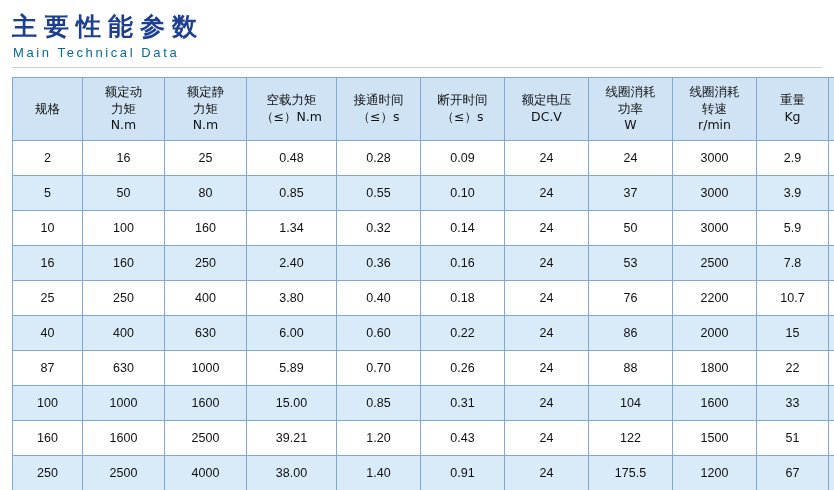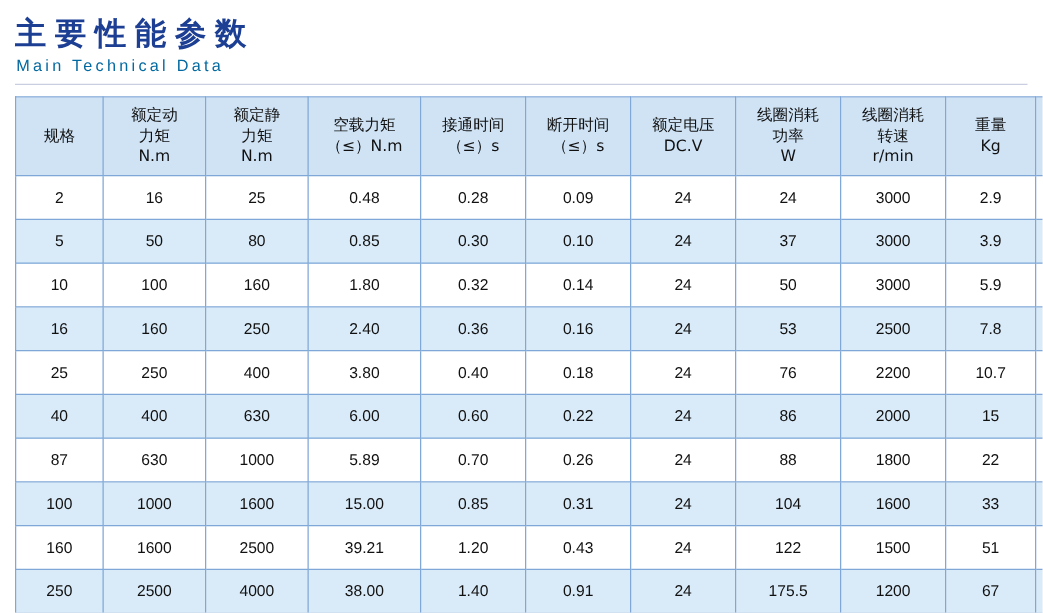--- a/index.html
+++ b/index.html
@@ -175,33 +175,33 @@
           <td>24</td>
           <td>3000</td>
           <td>2.9</td>
           <td>0.25</td>
         </tr>
         <tr class="alt">
           <td>5</td>
           <td>50</td>
           <td>80</td>
           <td>0.85</td>
-          <td>0.30</td>
+          <td>0.55</td>
           <td>0.10</td>
           <td>24</td>
           <td>37</td>
           <td>3000</td>
           <td>3.9</td>
           <td>0.40</td>
         </tr>
         <tr>
           <td>10</td>
           <td>100</td>
           <td>160</td>
-          <td>1.80</td>
+          <td>1.34</td>
           <td>0.32</td>
           <td>0.14</td>
           <td>24</td>
           <td>50</td>
           <td>3000</td>
           <td>5.9</td>
           <td>0.65</td>
         </tr>
         <tr class="alt">
           <td>16</td>

